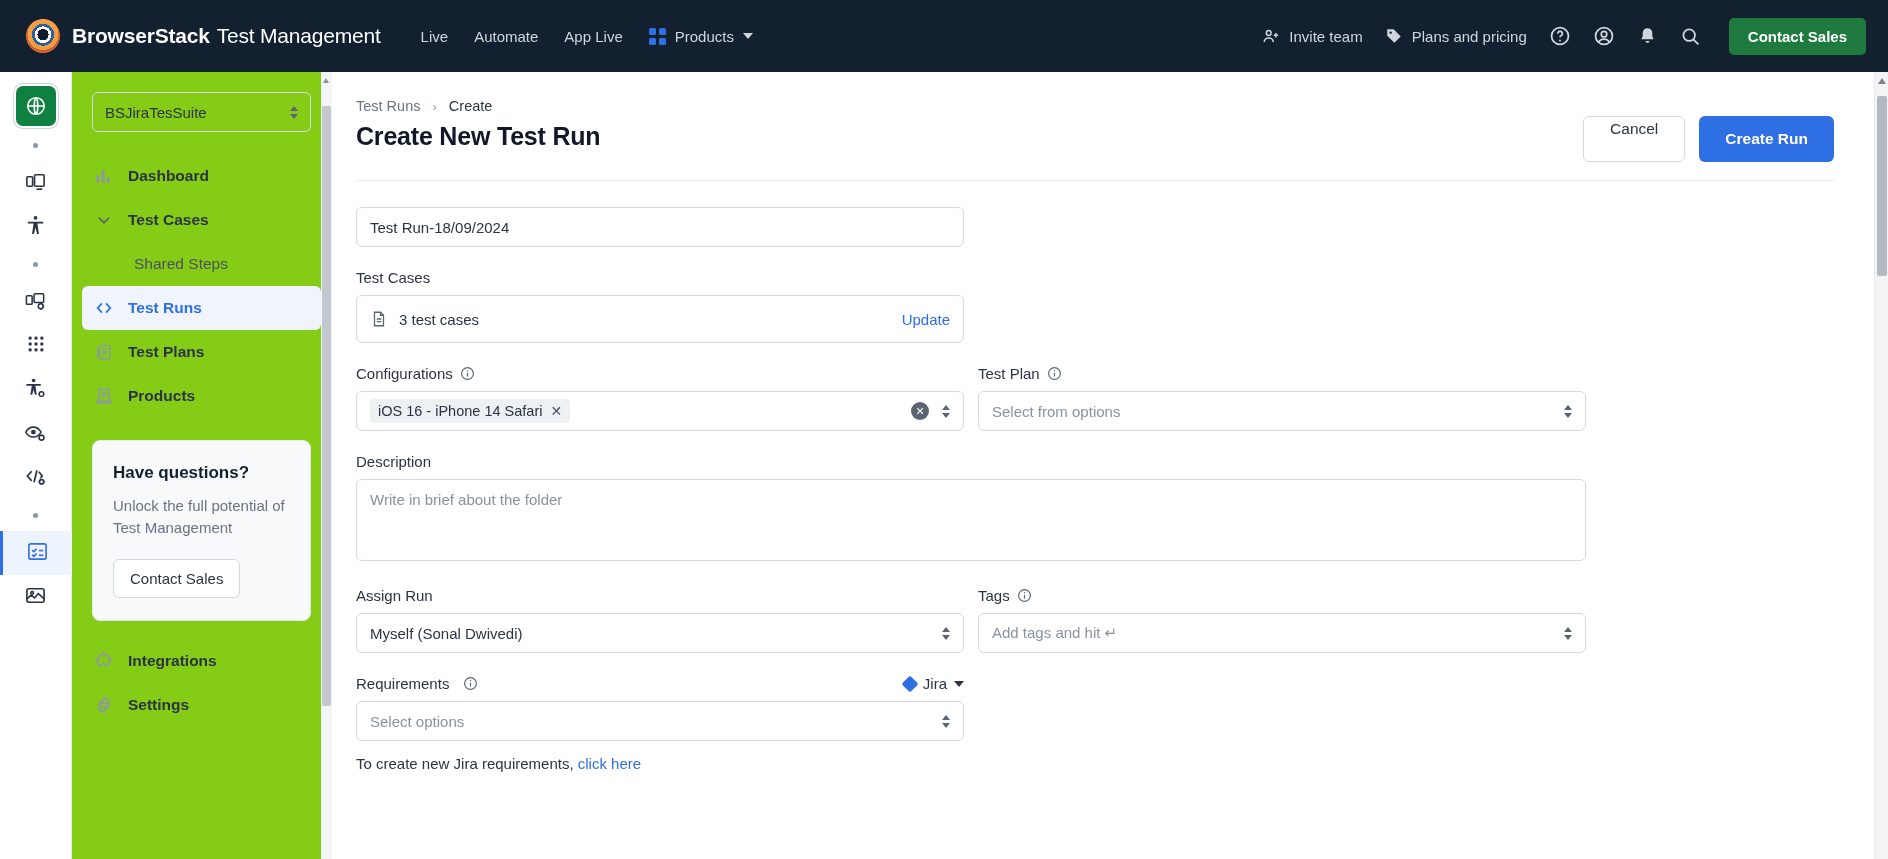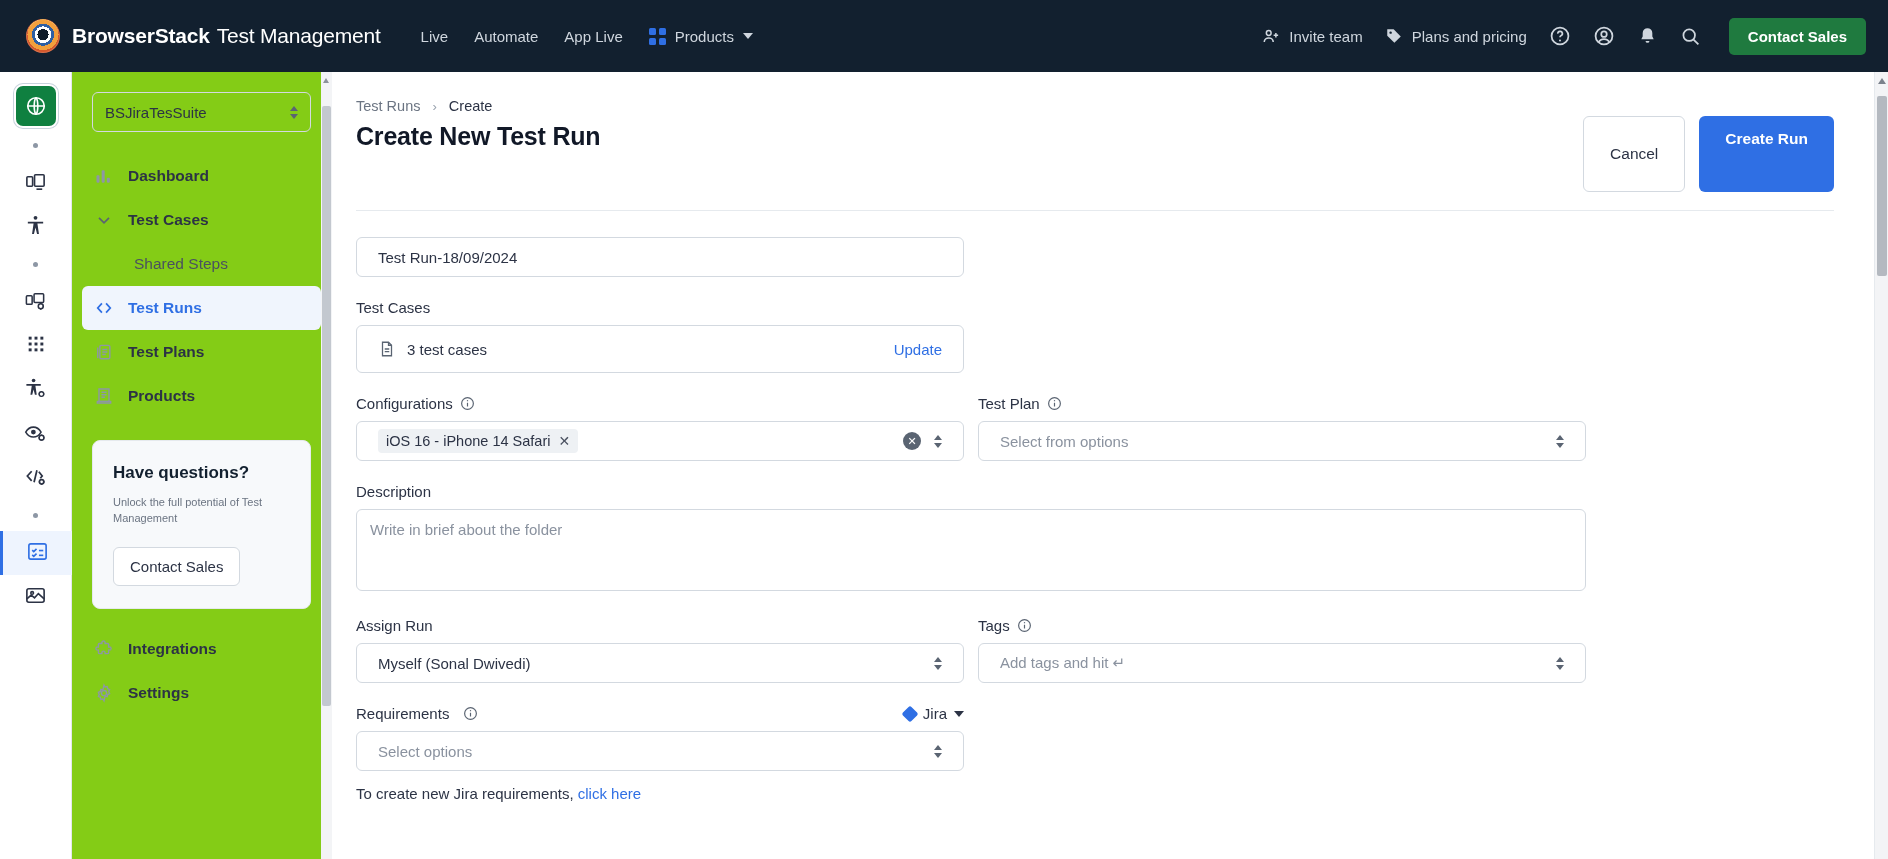--- a/index.html
+++ b/index.html
@@ -77,49 +77,49 @@
   .navitem .lbl{ font-weight:700; }
   .navitem.sub{ padding-left:52px; font-weight:400; color:#4a5160; }
   .navitem.active{ background:#f0f5fd; color:#2f6fe4; }
   .navitem.active .lbl{ color:#2f6fe4; }
 
   .promo{
     margin:22px 20px 0 20px; background:#f7f9fb; border:1px solid #e6eaee; border-radius:8px;
     padding:22px 20px;
   }
   .promo h4{ margin:0 0 12px 0; font-size:17px; font-weight:700; color:#12202f; }
-  .promo p{ margin:2px 0 20px 0; font-size:11px; line-height:1.45; color:#6b7policies; color:#6b7482; }
+  .promo p{ margin:2px 0 20px 0; font-size:15px; line-height:1.45; color:#6b7policies; color:#6b7482; }
   .promo .btn{
     display:inline-block; border:1px solid #d3d9e0; background:#fff; border-radius:6px;
     padding:10px 16px; font-size:15px; color:#2c3345;
   }
   .side-bottom{ margin-top:18px; padding:0 10px 10px 10px; }
 
   
   .main{ flex:1; position:relative; background:#fff; overflow:hidden; }
   .mainscroll{ position:absolute; inset:0 14px 0 0; }
   .header-area{ padding:26px 40px 0 24px; }
   .crumb{ display:flex; align-items:center; gap:12px; font-size:14.5px; color:#6b7482; }
   .crumb .sep{ color:#9aa3af; font-size:13px; }
   .crumb .cur{ color:#2c3345; }
   .title-row{ display:flex; align-items:flex-start; }
   h1.page-title{ font-size:25px; font-weight:700; margin:8px 0 0 0; color:#111827; letter-spacing:-.2px; }
   .hdr-btns{ margin-left:auto; display:flex; gap:14px; margin-top:2px; }
-  .btn-cancel{ border:1px solid #d3d9e0; background:#fff; border-radius:6px; padding:28px 26px; font-size:15.5px; color:#2c3345;text-align:right; }
+  .btn-cancel{ border:1px solid #d3d9e0; background:#fff; border-radius:6px; padding:3px 26px; font-size:15.5px; color:#2c3345;text-align:right; }
   .btn-primary{ background:#2f6fe4; color:#fff; border-radius:6px; padding:14px 26px; font-size:15.5px; font-weight:700; }
   .divider{ height:1px; background:#e6eaee; margin:18px 0 0 0; }
 
   .form{ padding:26px 40px 0 24px; }
   .grid2{ display:grid; grid-template-columns:608px 608px; column-gap:14px; }
   .field{ margin-bottom:22px; }
   .flabel{ font-size:15px; color:#2c3345; margin-bottom:9px; display:flex; align-items:center; gap:7px; }
   .req{ color:#d94a4a; }
   .ctrl{
     height:40px; border:1px solid #d3d9e0; border-radius:6px; background:#fff;
-    display:flex; align-items:center; padding:0 21px; font-size:15px; color:#2c3345;
+    display:flex; align-items:center; padding:0 13px; font-size:15px; color:#2c3345;
   }
   .ctrl.wide{ width:100%; }
   .ctrl .ph{ color:#8a929f; }
   .ctrl .right{ margin-left:auto; display:flex; align-items:center; gap:13px; }
   .link-blue{ color:#2f6fe4; font-size:15px; }
   .chip{
     background:#eef1f4; border-radius:4px; padding:4px 8px; font-size:14.5px; color:#2c3345;
     display:inline-flex; align-items:center; gap:8px;
   }
   .chip .x{ font-size:14px; color:#4a5160; }

